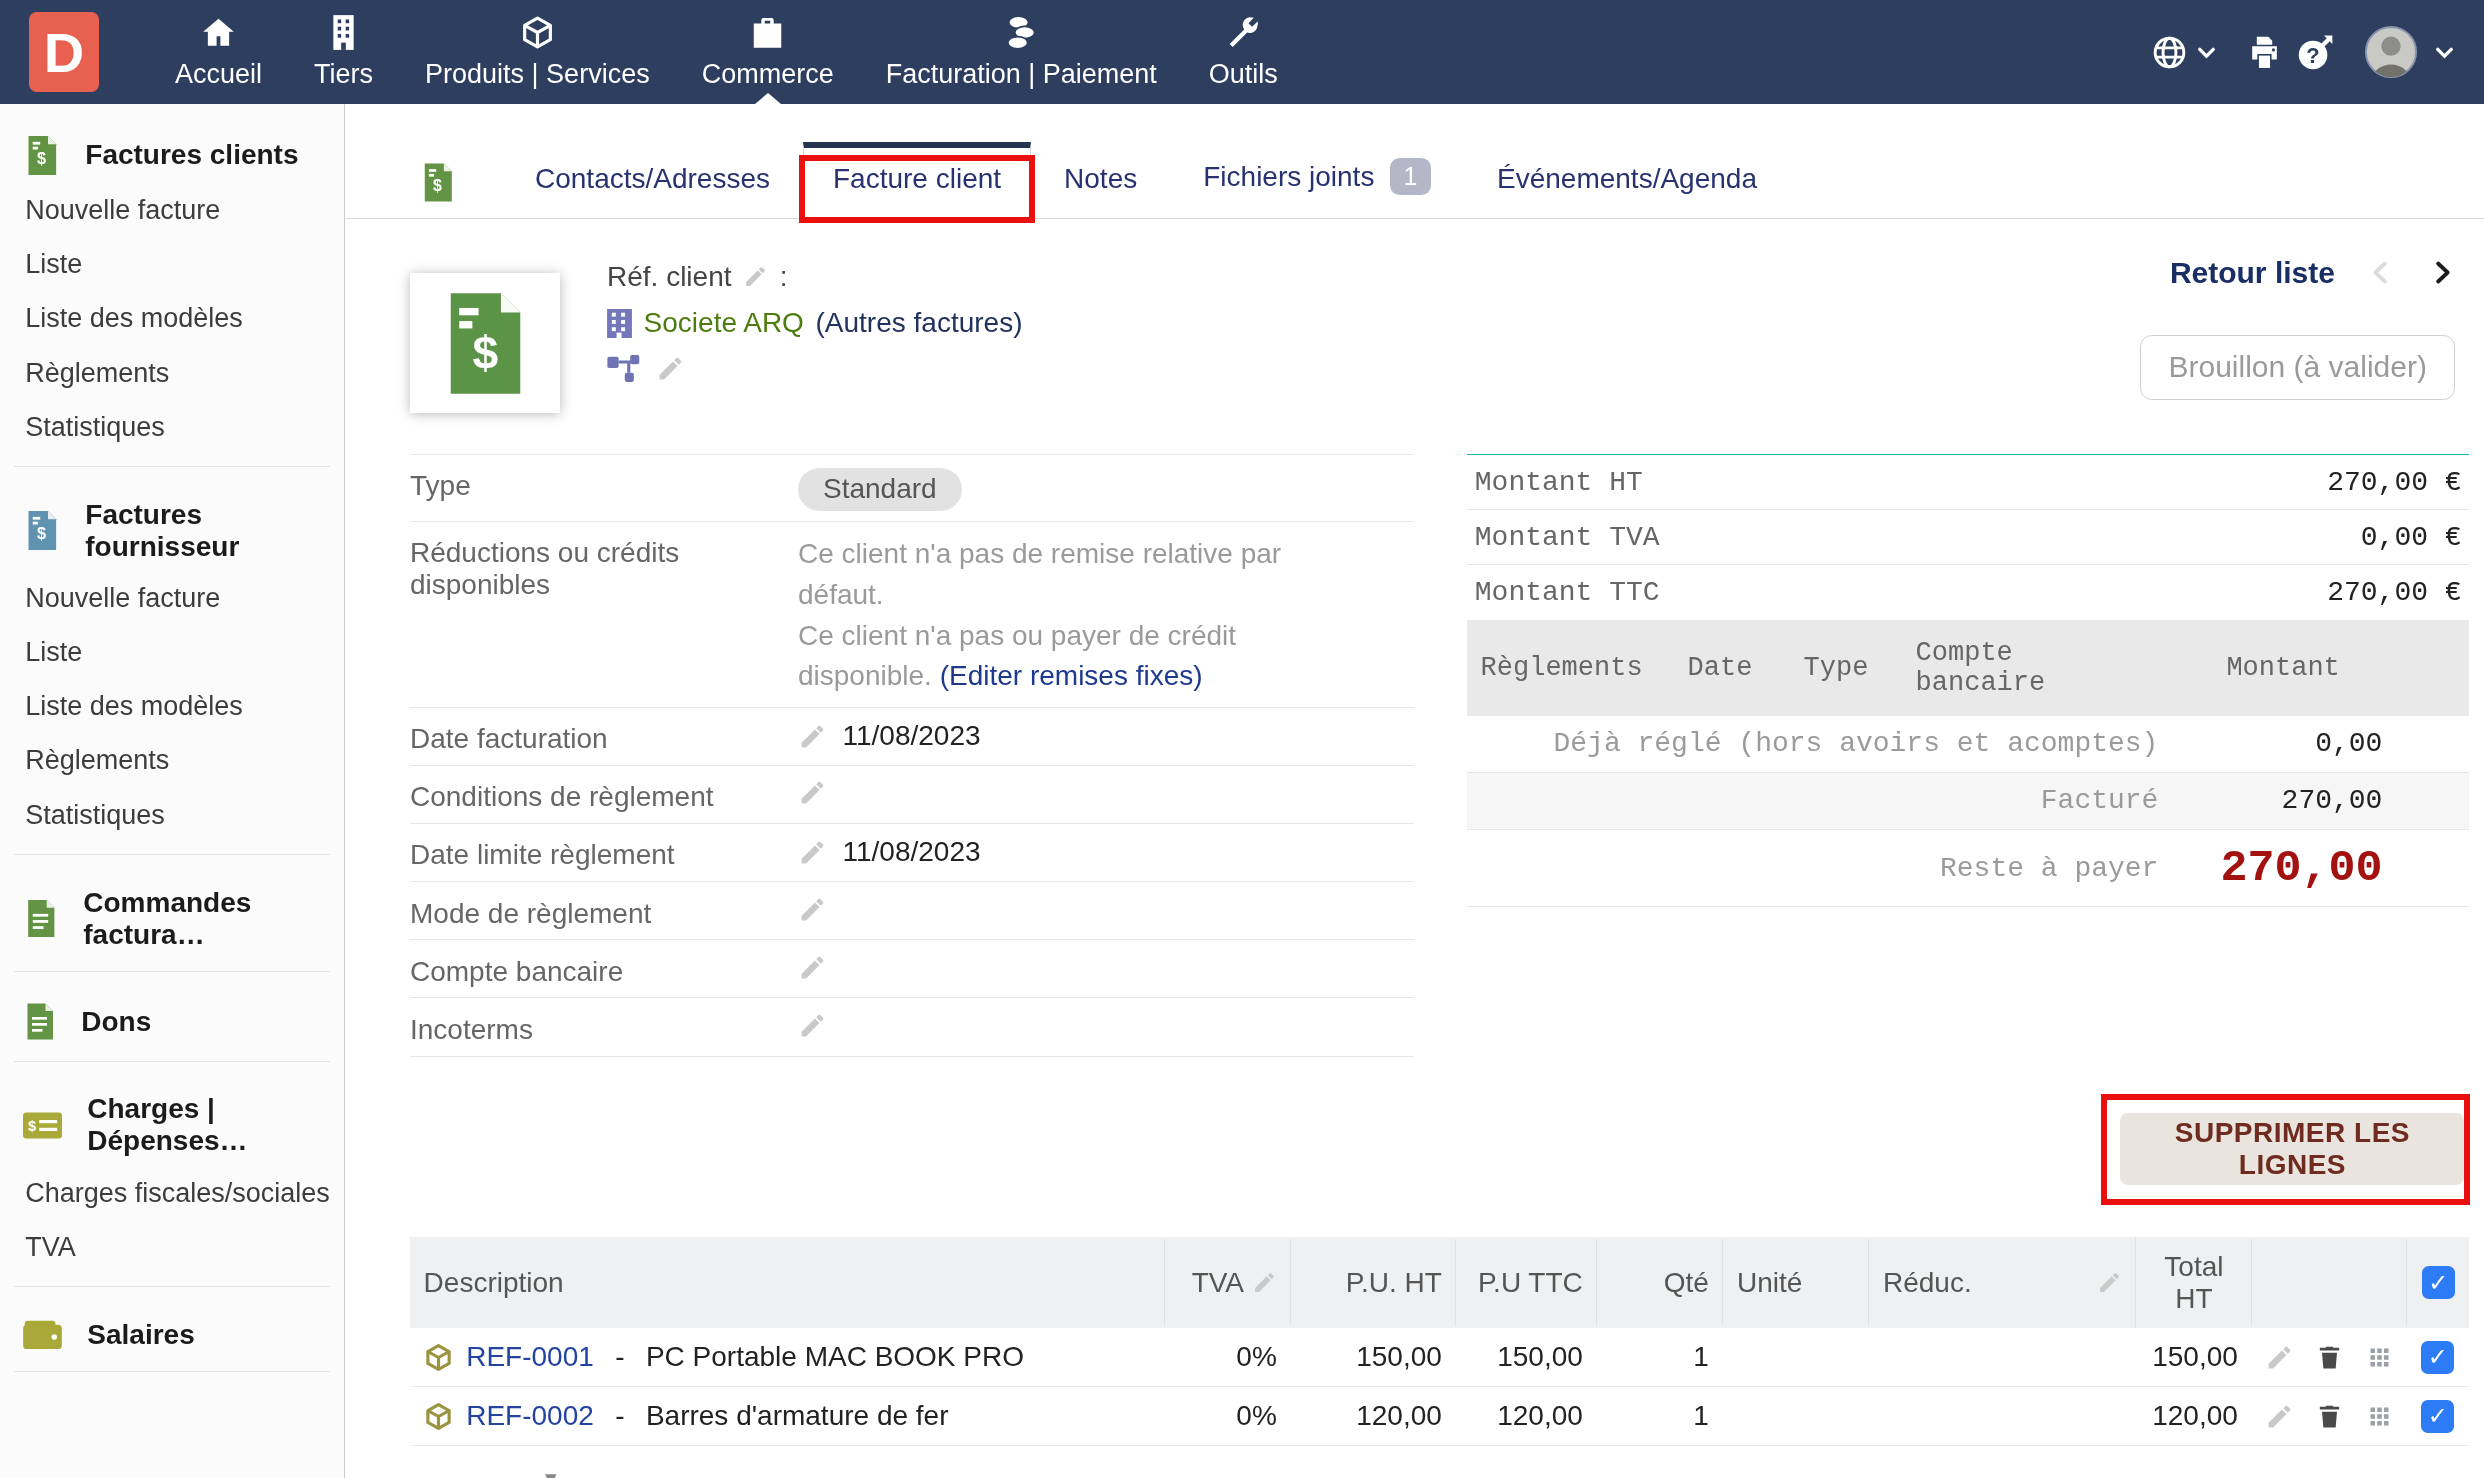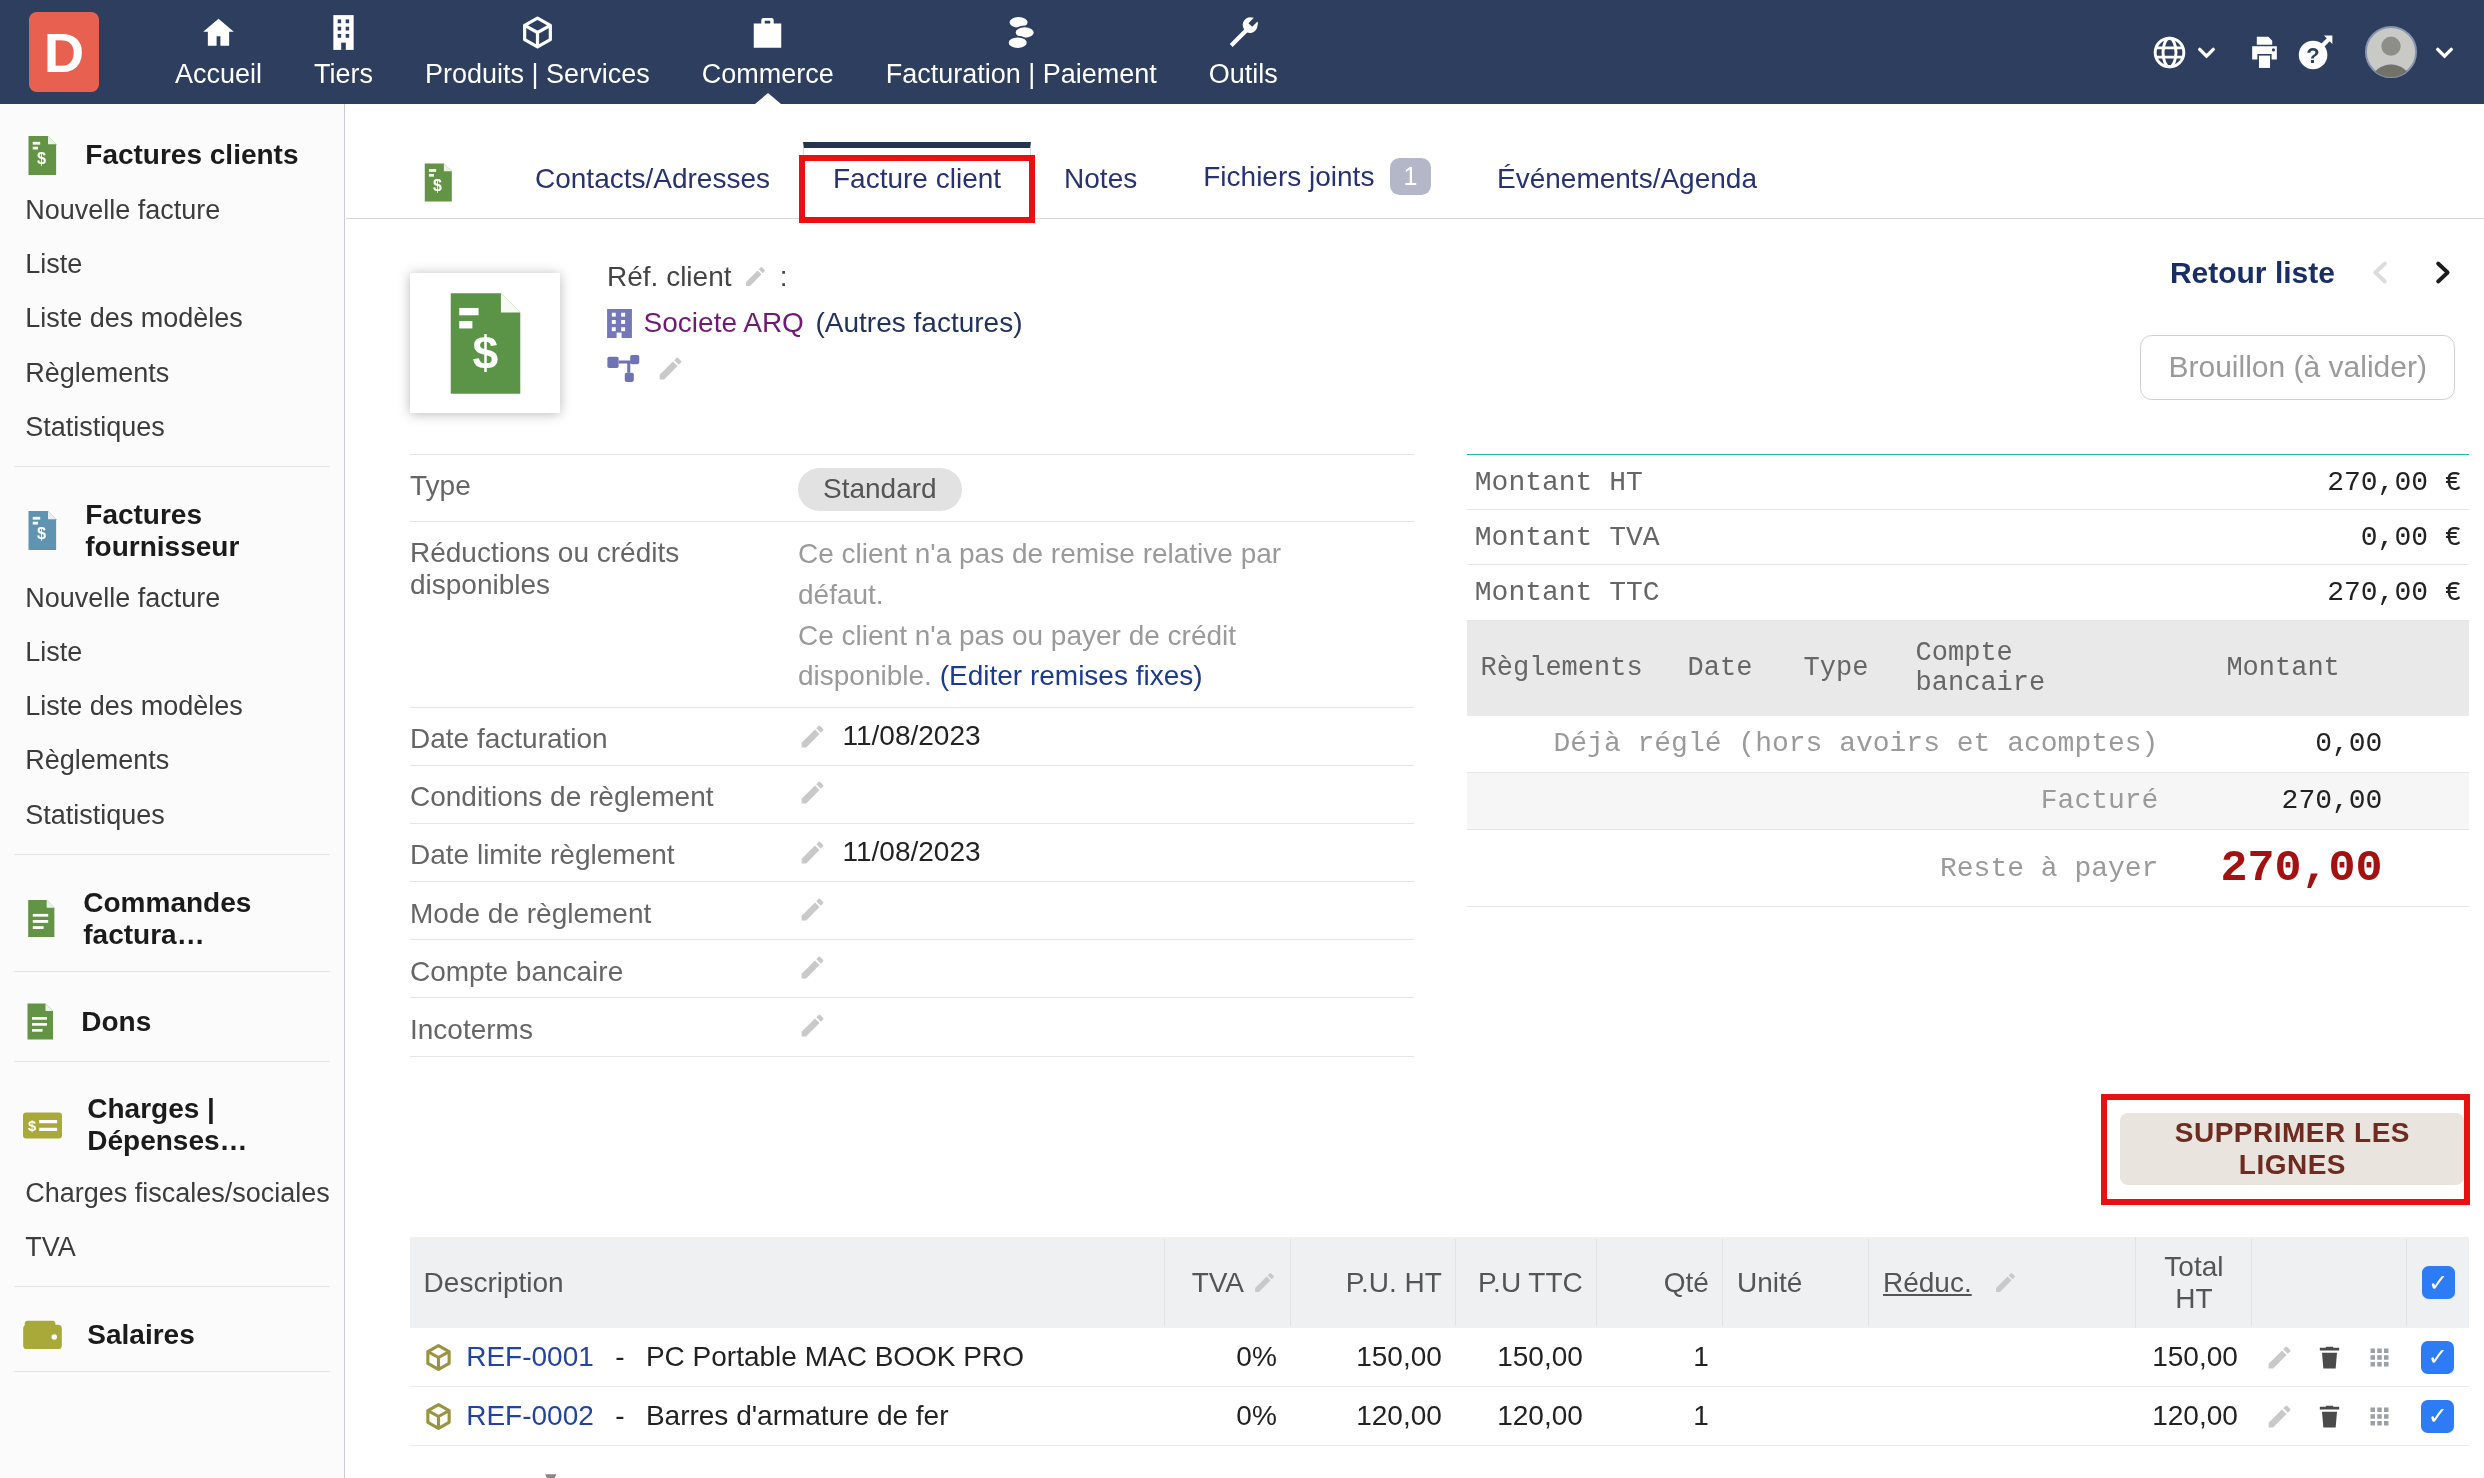--- a/index.html
+++ b/index.html
@@ -34,21 +34,21 @@
   .tab.active { position:relative; background:#fff; border-top:6.8px solid #24344f; border-left:1px solid #d9d9d9; border-right:1px solid #d9d9d9; margin-bottom:-1px; padding:15.5px 29px 24px; }
   .annotation { position:absolute; left:-4.9px; right:-4.9px; top:7.8px; bottom:-3.9px; border:6.8px solid #ea1010; pointer-events:none; z-index:30; }
   .tab-badge { display:inline-block; background:#b4b7c7; color:#fff; border-radius:9.7px; font-size:25px; padding:3.9px 13.6px; margin-left:15.5px; }
 
   
   .banner { display:flex; padding:27px 15.5px 0 64px; }
   .photo-card { width:150px; height:140px; margin-top:27px; background:#fff; box-shadow:0 1px 11.6px rgba(0,0,0,.28); display:flex; align-items:center; justify-content:center; }
   .banner-info { margin-left:47px; }
   .ref-title { color:#2f8c8d; font-weight:bold; font-size:33px; margin-top:3.9px; }
   .iline { margin-top:14.6px; font-size:28px; color:#444; display:flex; align-items:center; gap:11.6px; }
-  .company-link { color:#701a75; cursor:pointer; }
+  .company-link { color:#4d7c0f; cursor:pointer; }
   .company-note { color:#22325e; }
   .banner-right { margin-left:auto; text-align:right; padding-right:13.6px; }
   .retour { display:flex; align-items:center; gap:33px; justify-content:flex-end; margin-top:9.7px; }
   .retour-link { font-size:30px; font-weight:bold; color:#1a2e66; cursor:pointer; }
   .status-badge { display:inline-block; margin-top:45px; border:1.9px solid #cfcfcf; border-radius:11.6px; padding:14.6px 27px; color:#9a9a9a; font-size:30px; background:#fff; }
 
   
   .details-wrap { display:flex; margin:41px 14.6px 0 64px; gap:53px; align-items:flex-start; }
   .fieldtable { width:1004px; border-top:1px solid #e6e6e6; font-size:28px; }
   .frow { display:flex; border-bottom:1px solid #e6e6e6; padding:9.7px 0; min-height:52px; align-items:flex-start; }
@@ -82,21 +82,21 @@
   .lhead > div { padding:13.6px; min-height:87px; display:flex; align-items:center; }
   .lhead > div + div { border-left:1px solid #e0e2e5; }
   .lrow { display:flex; align-items:center; border-bottom:1px solid #ececec; }
   .lrow > div { padding:12.6px 13.6px; }
   .c-desc { flex:1; display:flex; align-items:center; gap:13.6px; }
   .c-tva { width:126px; justify-content:flex-end; text-align:right; display:flex; align-items:center; gap:7.8px; }
   .c-puht { width:165px; text-align:right; justify-content:flex-end; }
   .c-puttc { width:141px; text-align:right; justify-content:flex-end; }
   .c-qte { width:126px; text-align:right; justify-content:flex-end; }
   .c-unite { width:146px; }
-  .c-reduc { width:267px; text-align:right; justify-content:flex-start; display:flex; align-items:center; gap:21px;text-decoration:underline; }
+  .c-reduc { width:267px; text-align:right; justify-content:space-between; display:flex; align-items:center; gap:21px; }
   .c-total { width:116px; text-align:right; justify-content:flex-end; }
   .lhead .c-total { text-align:center; justify-content:center; }
   .c-act { width:155px; display:flex; align-items:center; gap:21.3px; }
   .c-check { width:63px; display:flex; justify-content:center; }
   .ref-link { color:#2343a0; cursor:pointer; white-space:nowrap; }
   .checkbox { width:33px; height:33px; border-radius:6.8px; background:#2e7bf6; color:#fff; display:flex; align-items:center; justify-content:center; font-size:24px; cursor:pointer; }
   .trash { width:29px; height:29px; color:#4a4a4a; cursor:pointer; }
   .grip { width:27px; height:27px; cursor:grab; }
 
   

